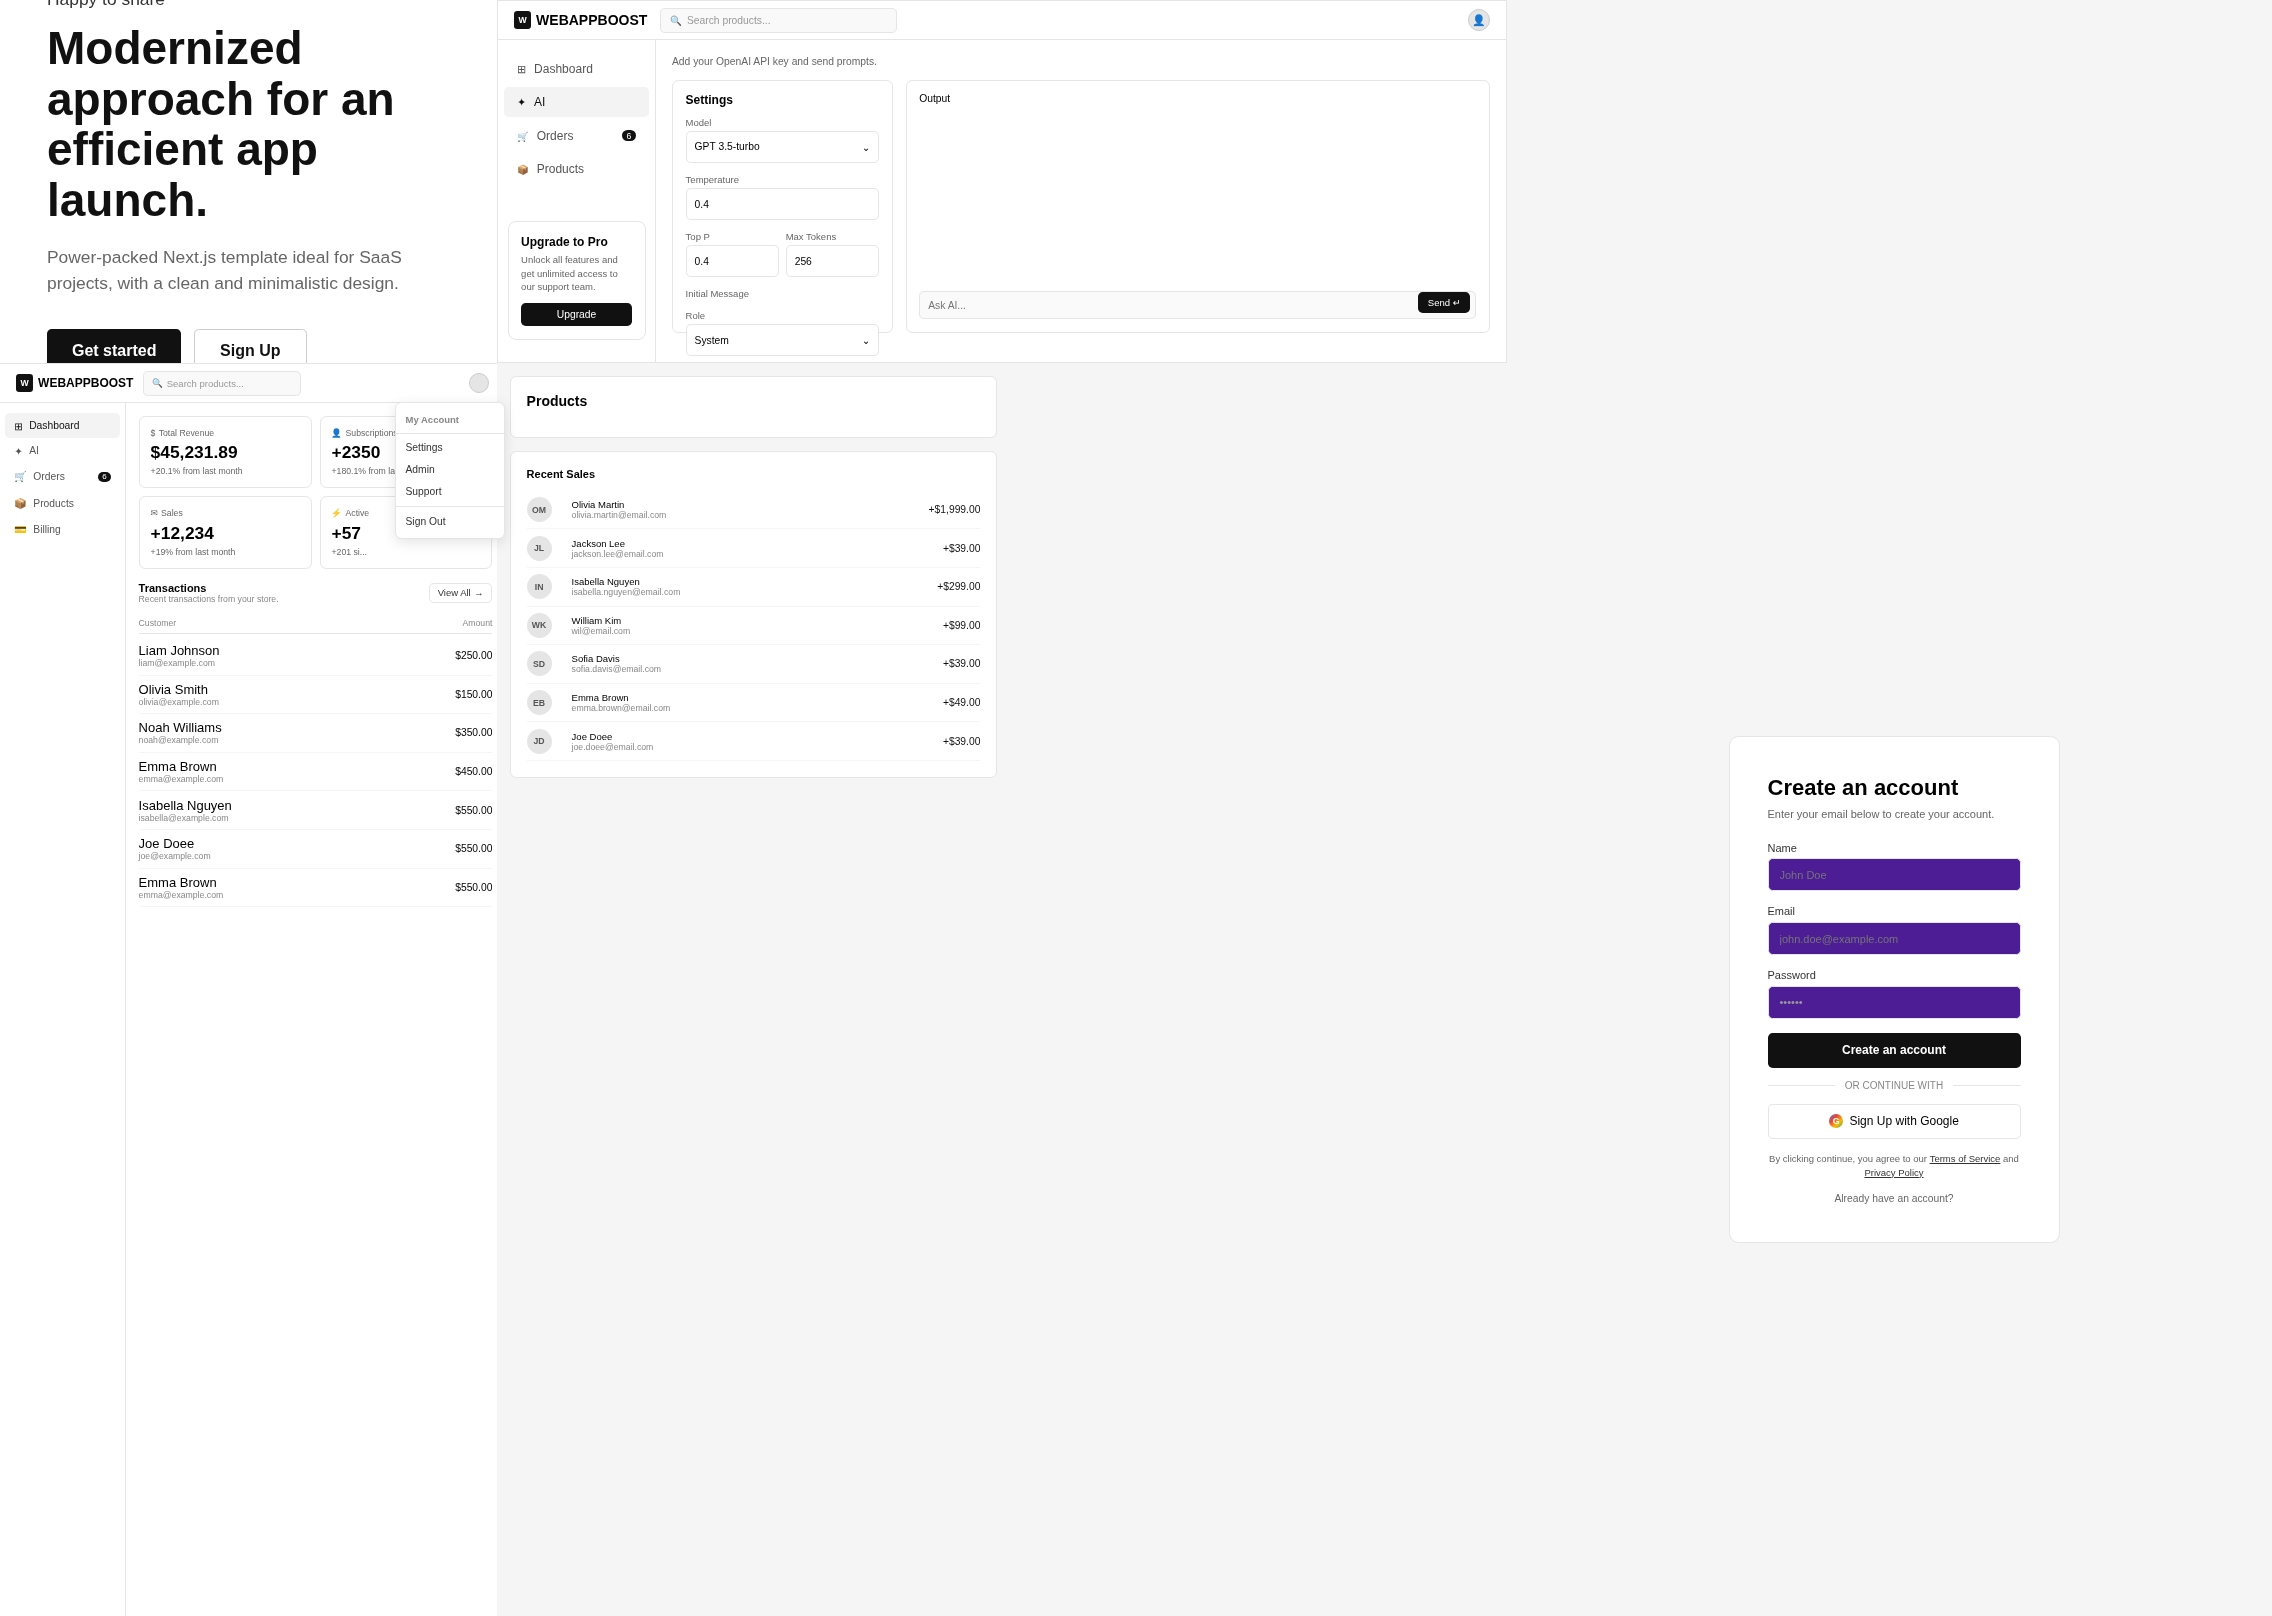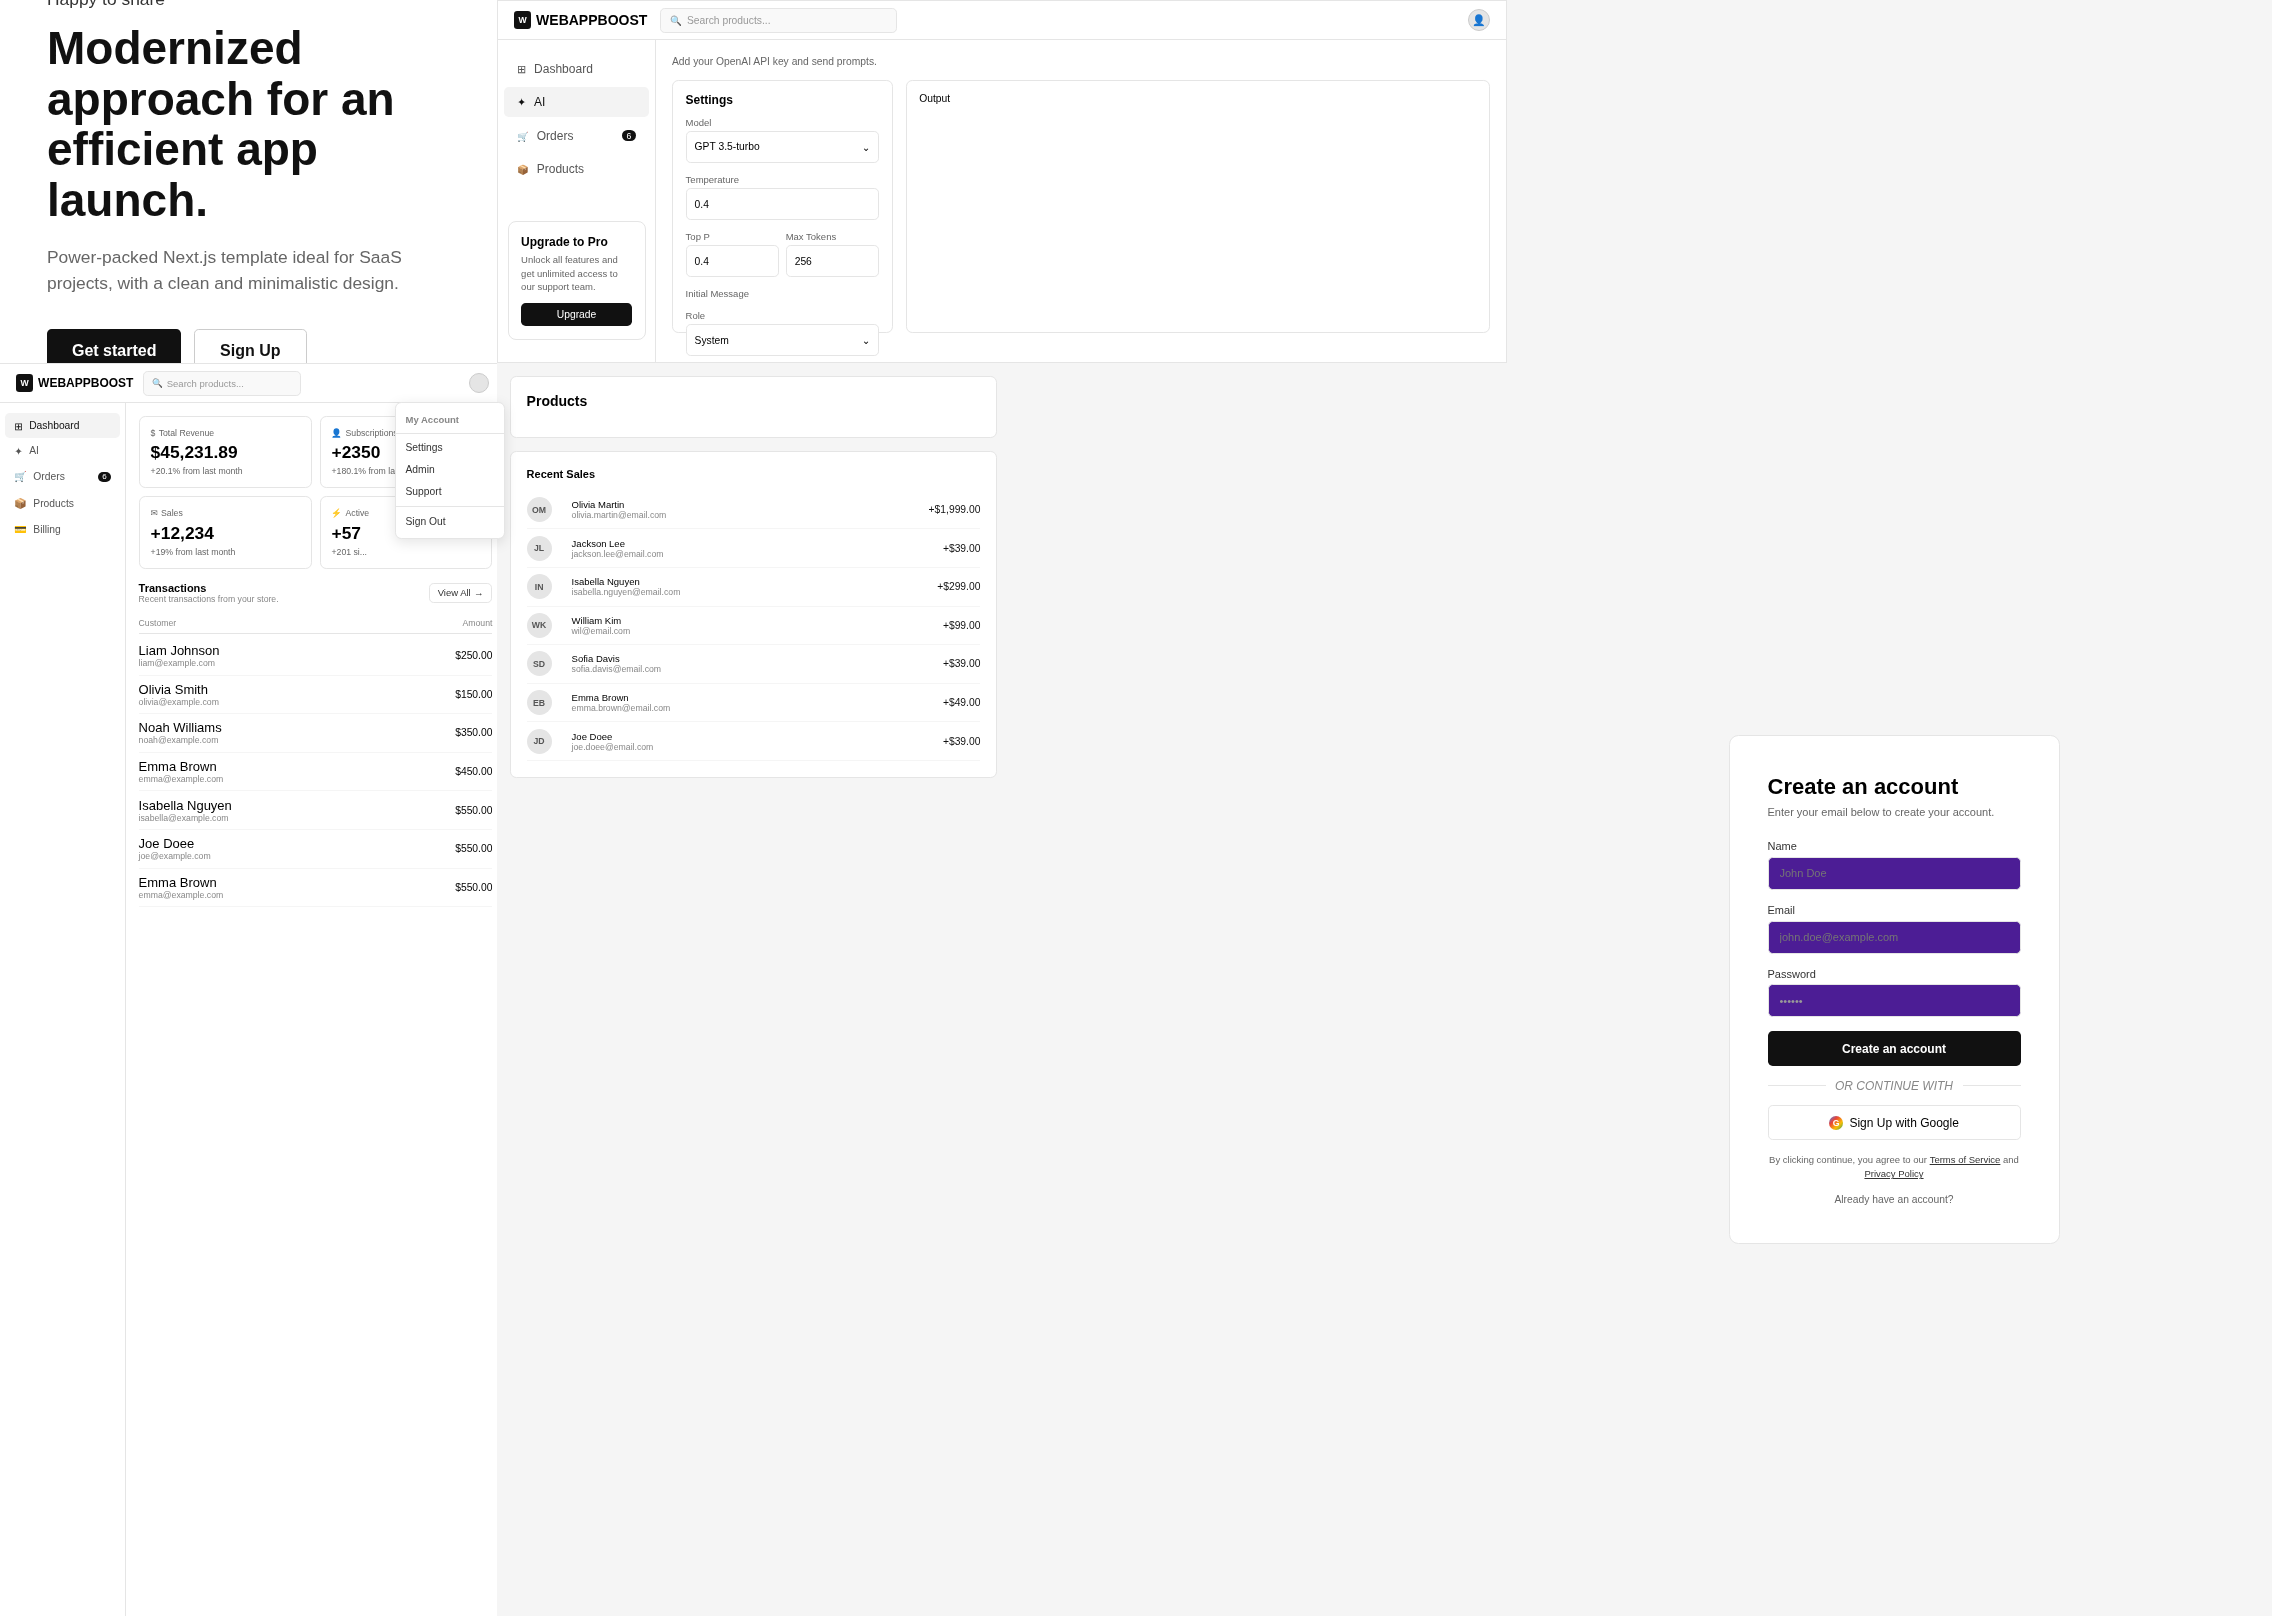--- a/index.html
+++ b/index.html
@@ -165,21 +165,21 @@
       width: 331px;
     }
     .signup-title { font-size: 22px; font-weight: 700; margin-bottom: 6.3px; }
     .signup-subtitle { font-size: 11px; color: #666; margin-bottom: 22px; }
     .signup-field { margin-bottom: 14px; }
     .signup-label { font-size: 11px; font-weight: 500; color: #333; margin-bottom: 4.7px; display: block; }
     .signup-input { width: 100%; height: 33px; border: 0.8px solid #e5e5e5; border-radius: 4.7px; padding: 0 11px; font-size: 11px; color: #999; background: #4c1d95; outline: none; }
     .signup-btn { width: 100%; height: 35px; background: #111; color: white; border: none; border-radius: 4.7px; font-size: 12px; font-weight: 600; cursor: pointer; margin-bottom: 12.6px; }
     .divider { display: flex; align-items: center; gap: 9.5px; margin-bottom: 12.6px; }
     .divider-line { flex: 1; height: 0.8px; background: #e5e5e5; }
-    .divider-text { font-size: 12px; color: #888; white-space: nowrap; font-style: italic; }
+    .divider-text { font-size: 10px; color: #888; white-space: nowrap; }
     .google-btn { width: 100%; height: 35px; background: white; border: 0.8px solid #e5e5e5; border-radius: 4.7px; font-size: 12px; font-weight: 500; cursor: pointer; display: flex; align-items: center; justify-content: center; gap: 6.3px; margin-bottom: 12.6px; }
     .terms-text { font-size: 9.5px; color: #666; text-align: center; line-height: 1.5; margin-bottom: 12.6px; }
     .terms-text a { color: #333; font-weight: 500; }
     .already-link { font-size: 10.3px; color: #666; text-align: center; cursor: pointer; }
 
     
     .icon-dash::before { content: '⊞'; font-size: 11px; }
     .icon-ai::before { content: '✦'; font-size: 11px; }
     .icon-orders::before { content: '🛒'; font-size: 9.5px; }
     .icon-products::before { content: '📦'; font-size: 9.5px; }
@@ -298,20 +298,24 @@
               <span>System</span>
               <span>⌄</span>
             </div>
           </div>
 
         </div>
 
         <div class="output-panel">
           <div class="output-label">Output</div>
           <div class="chat-area"></div>
+          <div class="output-input-wrap">
+            <input class="ask-ai-input" type="text" placeholder="Ask AI..." style="">
+            <button class="send-btn">Send ↵</button>
+          </div>
         </div>
       </div>
     </div>
   </div>
 </div>
 
 <div class="dashboard-section">
   <div class="dash-topbar">
     <div class="dash-logo">
       <div class="logo-mark">

